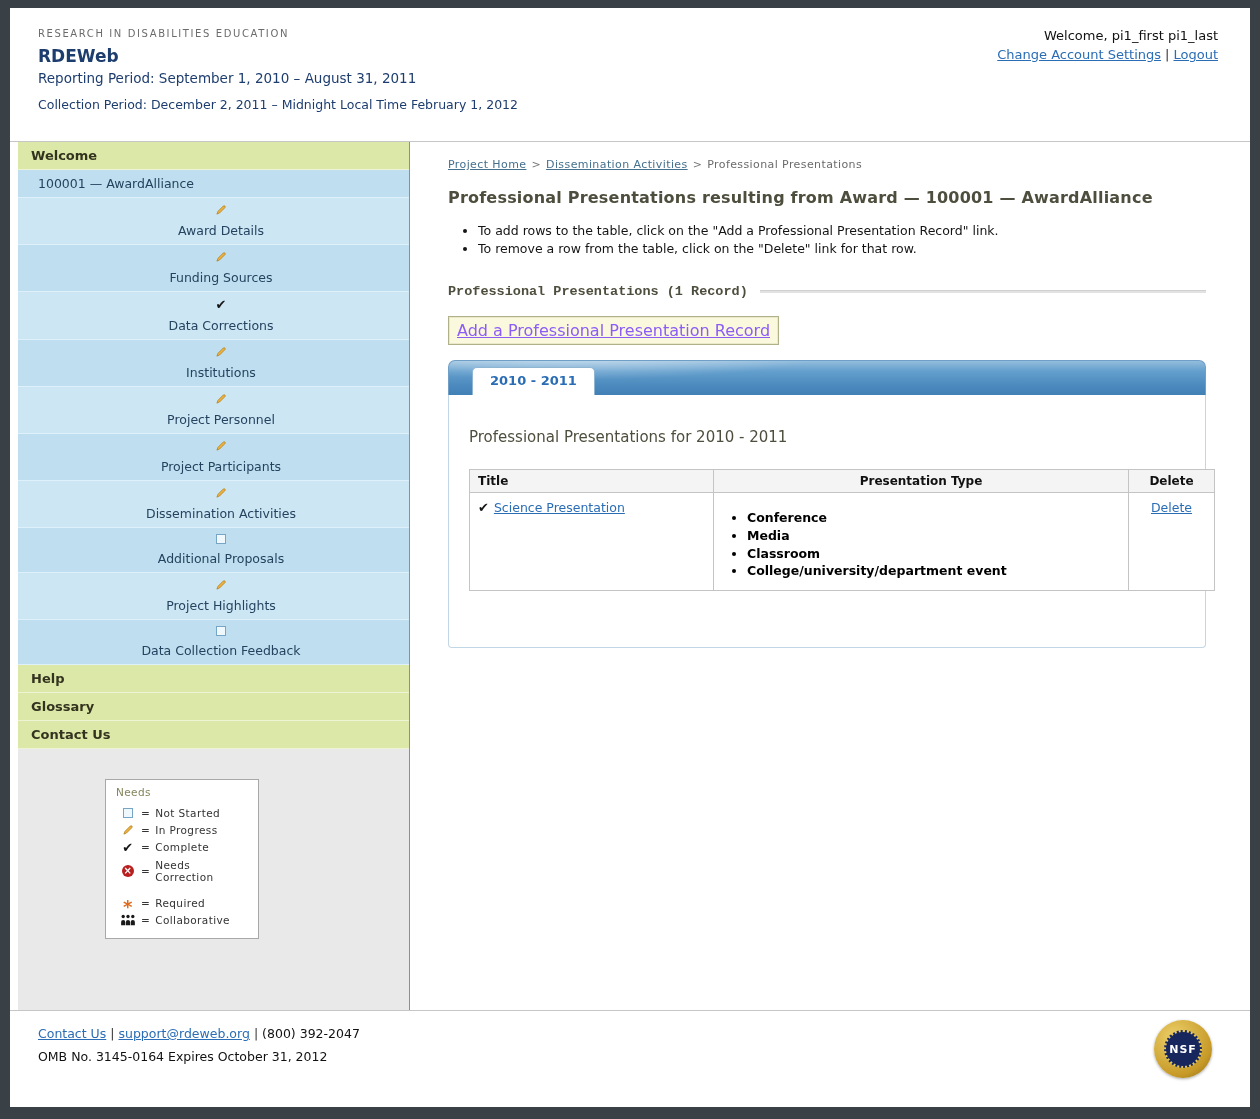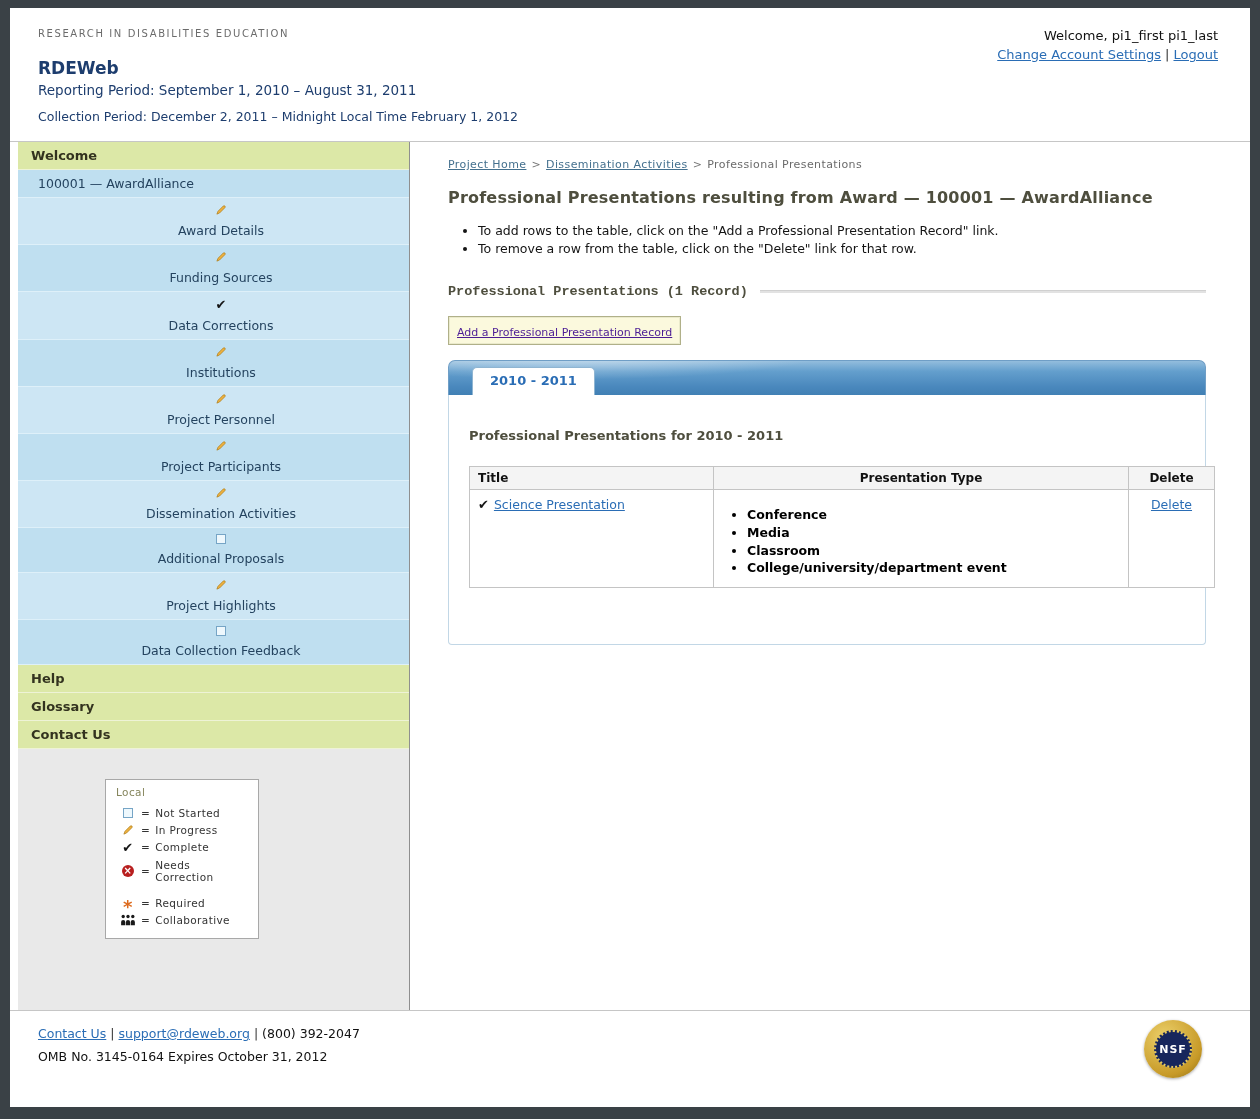--- a/index.html
+++ b/index.html
@@ -15,21 +15,21 @@
   .frame {
     width:1240px; height:1099px;
     margin:8px 10px 12px;
     background:#ffffff;
     display:flex; flex-direction:column;
   }
 
   
   .header { position:relative; height:133px; padding:20px 28px 0; }
   .org-label { font-size:10px; color:#6b6b6b; letter-spacing:1.6px; }
-  .app-title { margin-top:19px; font-size:17px; font-weight:bold; color:#1d3d6e; }
+  .app-title { margin-top:7px; font-size:17px; font-weight:bold; color:#1d3d6e; }
   .reporting  { margin-top:4px; font-size:13.5px; color:#1d3d6e; }
   .collection { margin-top:11px; font-size:12.5px; color:#1d3d6e; }
   .header-right { position:absolute; top:20px; right:32px; text-align:right; }
   .welcome-text { font-size:13px; color:#111; }
   .header-links { margin-top:4px; font-size:13px; }
   .header-links a { color:#2a6db5; text-decoration:underline; }
   .sep { margin:0 4px; color:#333; }
 
   
   .body-row { flex:1; display:flex; border-top:1px solid #c6c6c6; padding-left:8px; min-height:0; }
@@ -82,21 +82,21 @@
   .section-head { margin-top:27px; display:flex; align-items:center;font-family:Liberation Mono, monospace; }
   .section-title { font-size:13.5px; font-weight:bold; color:#4e4e3e; white-space:nowrap; }
   .section-rule { flex:1; height:3px; background:#e2e2e2; border-top:1px solid #d0d0d0; margin-left:12px; }
 
   .add-record {
     margin-top:17px; display:inline-block;
     background:#fbf9dd; border:1px solid #b0b089;
     box-shadow: inset 0 0 0 1px #eaeacb;
     padding:4px 8px;
   }
-  .add-record a { color:#4c1d95; font-size:11px; text-decoration:underline; }
+  .add-record a { color:#8b5cf6; font-size:16px; text-decoration:underline; }
 
   .tabs { margin-top:15px; }
   .tab-bar {
     height:35px; position:relative;
     border:1px solid #6f9ec6; border-bottom:none;
     border-radius:7px 7px 0 0;
     background:
       radial-gradient(ellipse 420px 46px at 16% -10px, rgba(255,255,255,0.55), rgba(255,255,255,0) 62%),
       linear-gradient(180deg,#93bddd 0%, #649fcd 30%, #4a88bd 75%, #4180b4 100%);
   }
@@ -104,41 +104,41 @@
     position:absolute; left:23px; bottom:0;
     background:#fff; border:1px solid #8fb5d2; border-bottom:none;
     border-radius:5px 5px 0 0;
     padding:5px 17px 7px;
     font-size:13px; font-weight:bold; color:#2a6db5;
   }
   .tab-panel {
     border:1px solid #c2d7e6; border-top:none; border-radius:0 0 4px 4px;
     background:#fff; padding:33px 20px 56px;
   }
-  .panel-title { font-size:13px; font-weight:bold; color:#4e4e3e; }
+  .panel-title { font-size:15px; font-weight:normal; color:#4e4e3e; }
 
   table.records { margin-top:23px; border-collapse:collapse; width:745px; font-size:12.5px; table-layout:fixed; }
   .records th, .records td { border:1px solid #c4c4c4; }
   .records th { background:#f4f4f4; font-weight:bold; font-size:12px; color:#111; padding:4px 8px; }
   .records th.col-title { text-align:left; width:244px; }
   .records th.col-type  { width:415px; text-align:center; }
   .records th.col-delete{ width:86px; text-align:center; }
   .records td { vertical-align:top; padding:7px 8px; height:98px; background:#fff; }
   .records a { color:#2a6db5; text-decoration:underline; }
   .cell-title .icon-check { margin-right:5px; }
   .cell-delete { text-align:center; }
   .type-list { margin:9px 0 0; padding-left:25px; line-height:1.42;font-weight:bold; }
 
   
   .footer { height:97px; border-top:1px solid #c6c6c6; padding:15px 28px 0; position:relative; }
   .footer-line1 { font-size:12.5px; color:#111; }
   .footer-line1 a { color:#2a6db5; text-decoration:underline; }
   .footer-line2 { margin-top:8px; font-size:12.5px; color:#111; }
   .nsf-logo {
-    position:absolute; right:48px; top:9px;
+    position:absolute; right:38px; top:9px;
     width:58px; height:58px; border-radius:50%;
     background:radial-gradient(circle at 35% 30%, #ecd06a, #c79a28 68%, #8a6a14);
     box-shadow:0 1px 3px rgba(0,0,0,0.35);
     display:flex; align-items:center; justify-content:center;
   }
   .nsf-inner {
     width:38px; height:38px; border-radius:50%;
     background:#17265c; border:2px dotted #e6c85e;
     color:#fff; font-size:11px; font-weight:bold; letter-spacing:1px;
     display:flex; align-items:center; justify-content:center;
@@ -254,21 +254,21 @@
         </div>
         <div class="menu-header" data-interactable="true">
           <span data-interactable="false">Glossary</span>
         </div>
         <div class="menu-header" data-interactable="true">
           <span data-interactable="false">Contact Us</span>
         </div>
       </nav>
 
       <div class="legend-box" data-interactable="false">
-        <div class="legend-title" data-interactable="false">Local</div>
+        <div class="legend-title" data-interactable="false">Needs</div>
         <div class="legend-row" data-interactable="false">
           <span class="legend-icon" data-interactable="false">
               <i class="icon-square"></i>
             </span>
           <span data-interactable="false">=</span>
           <span data-interactable="false">Not Started</span>
         </div>
         <div class="legend-row" data-interactable="false">
           <span class="legend-icon" data-interactable="false">
               <svg width="12" height="12" viewBox="0 0 16 16">

